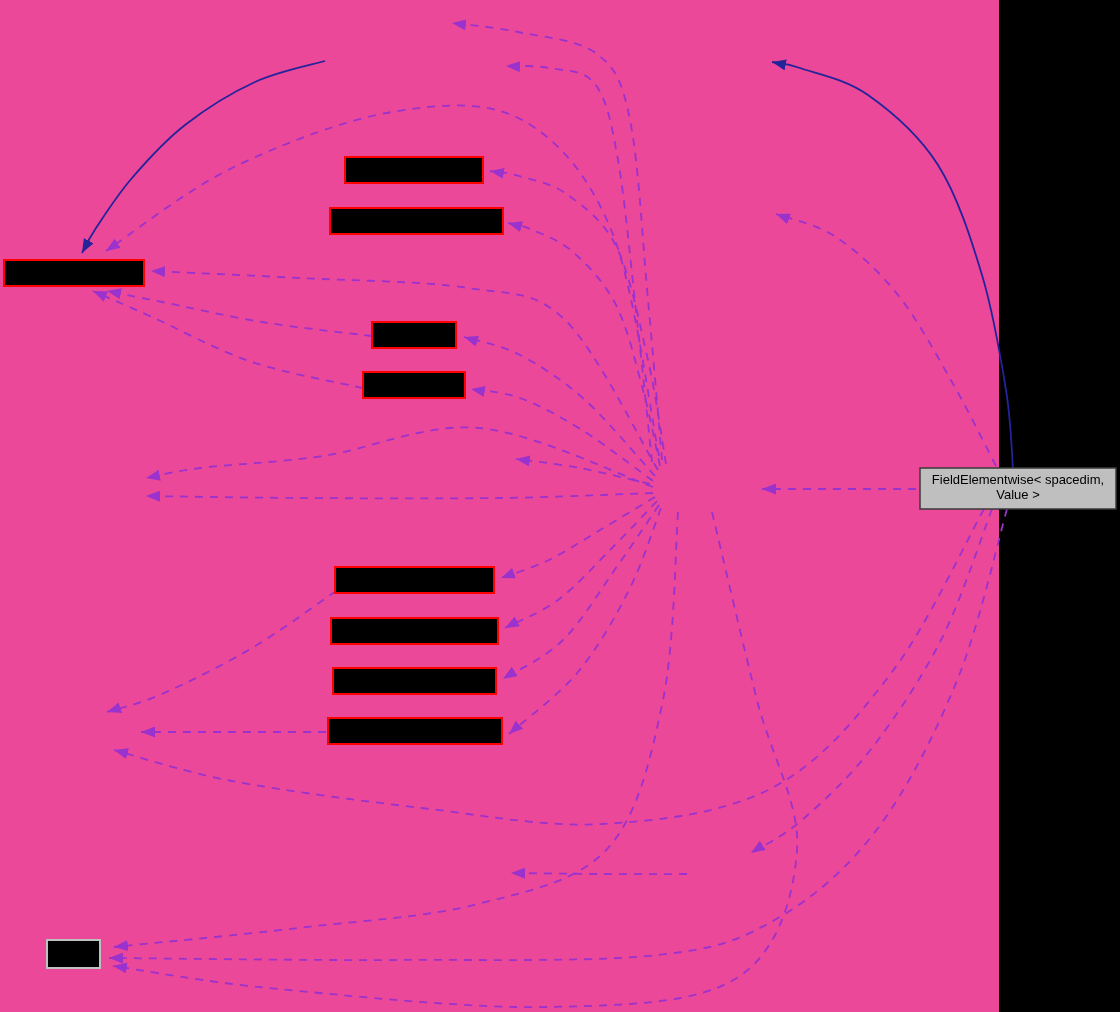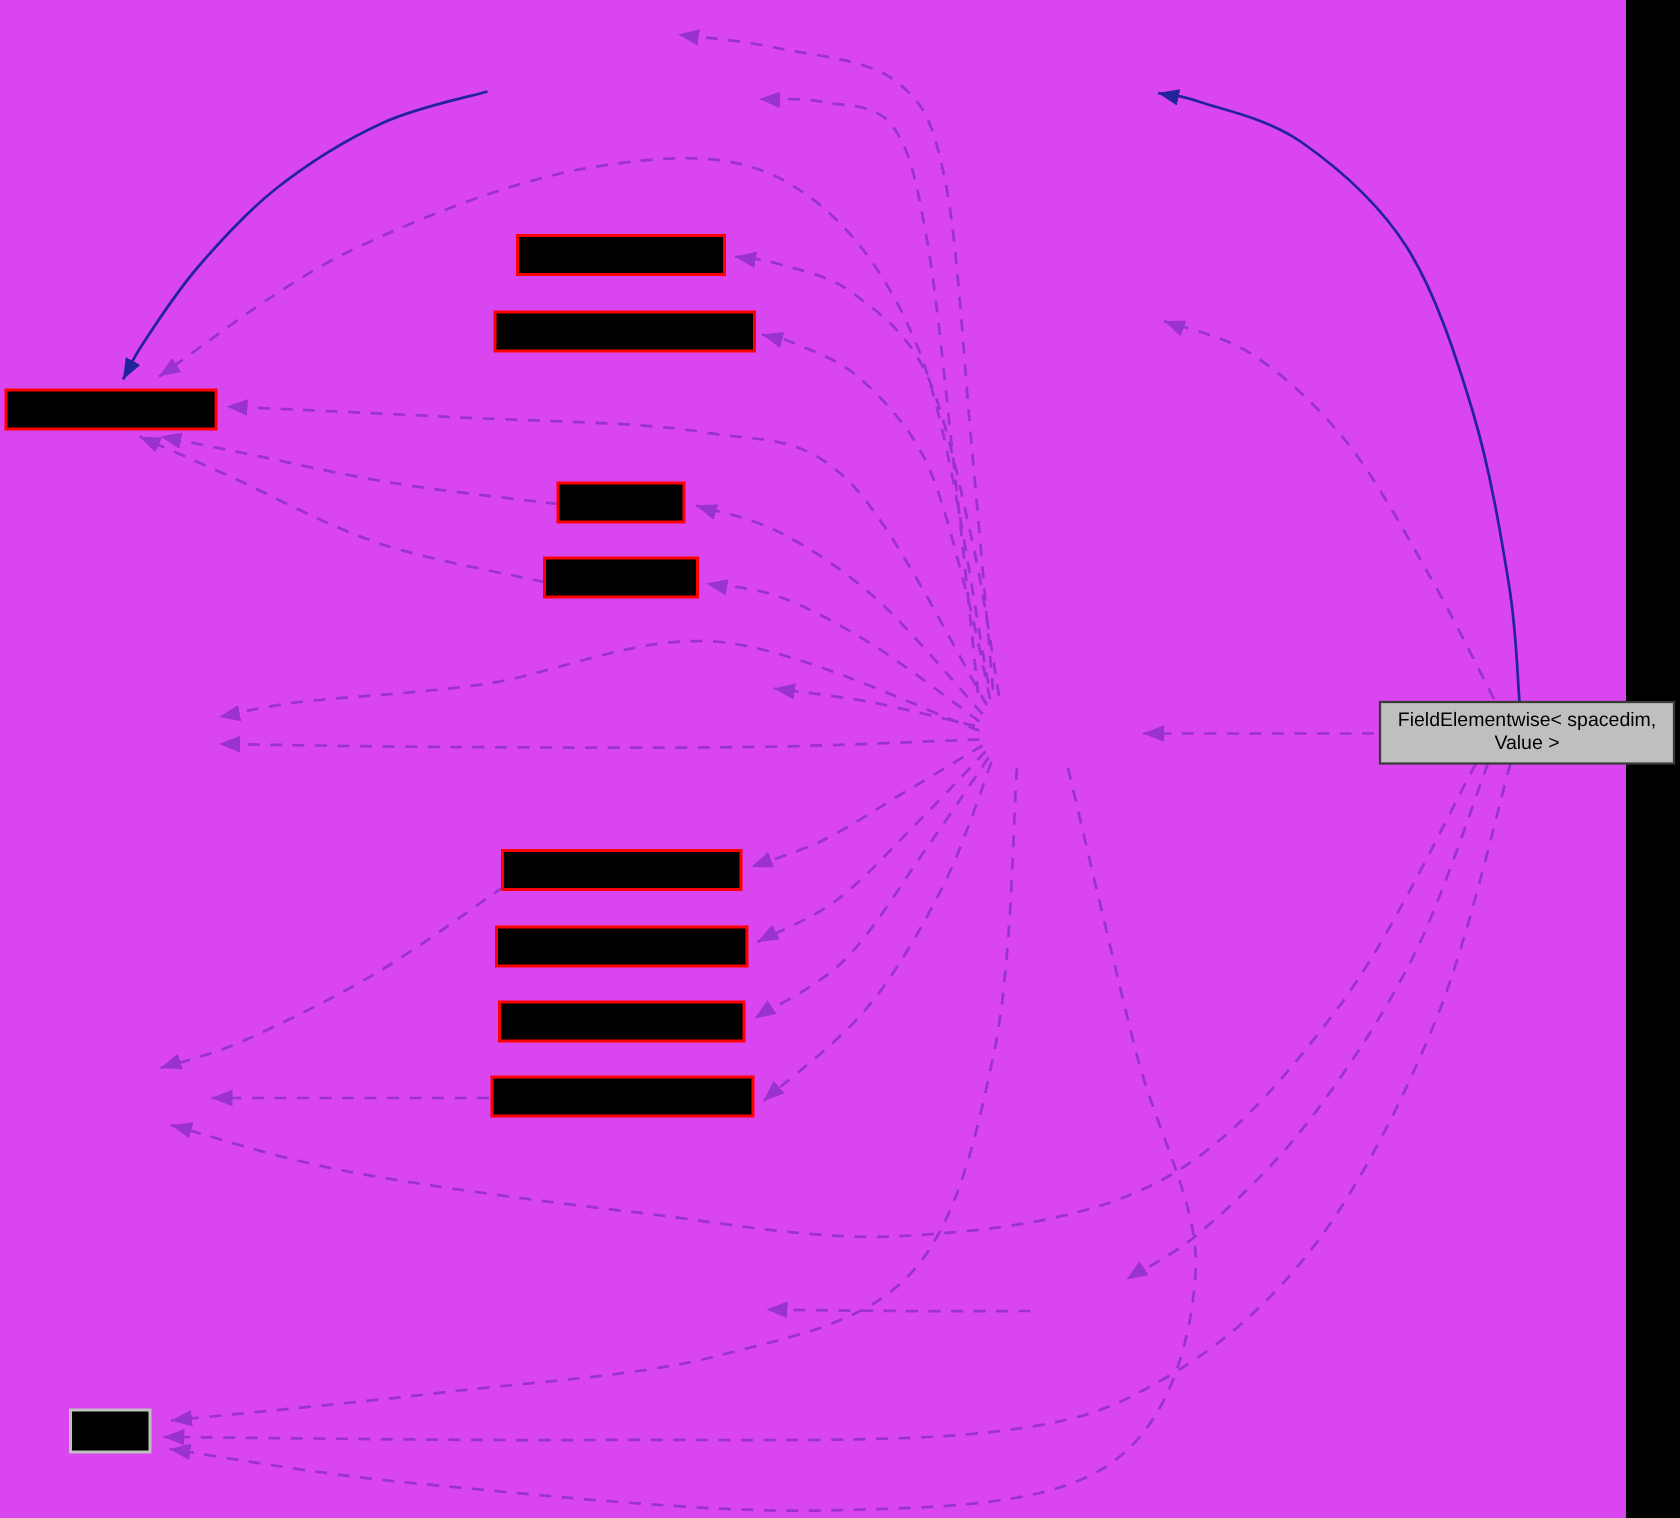--- a/index.html
+++ b/index.html
@@ -6,23 +6,23 @@
     margin: 0;
     padding: 0;
     background: #000000;
     width: 1120px;
     height: 1012px;
     overflow: hidden;
     font-family: "Liberation Sans", sans-serif;
   }
   .stage {
     position: relative;
-    width: 1084px;
+    width: 999px;
     height: 1012px;
-    background: #d946ef;
+    background: #ec4899;
   }
   svg { display: block; }
   .node-label {
     font-family: "Liberation Sans", sans-serif;
     font-size: 13px;
     fill: #000000;
   }
 </style>
 </head>
 <body>

